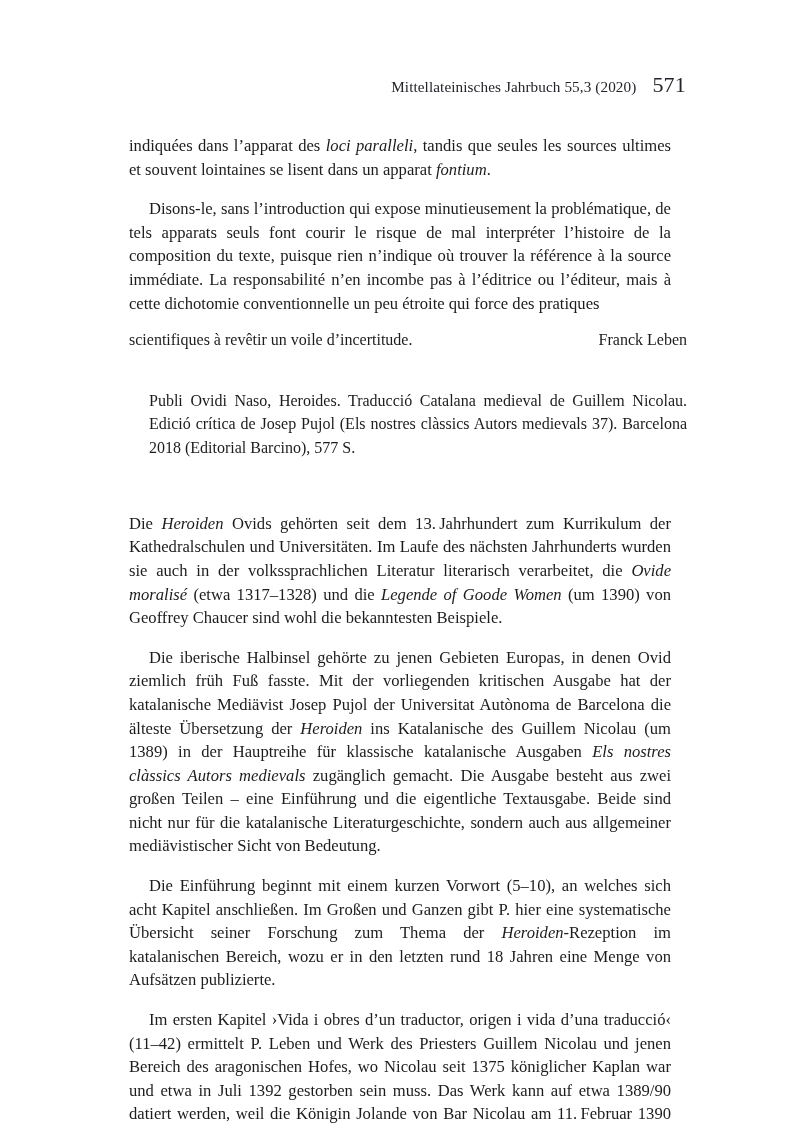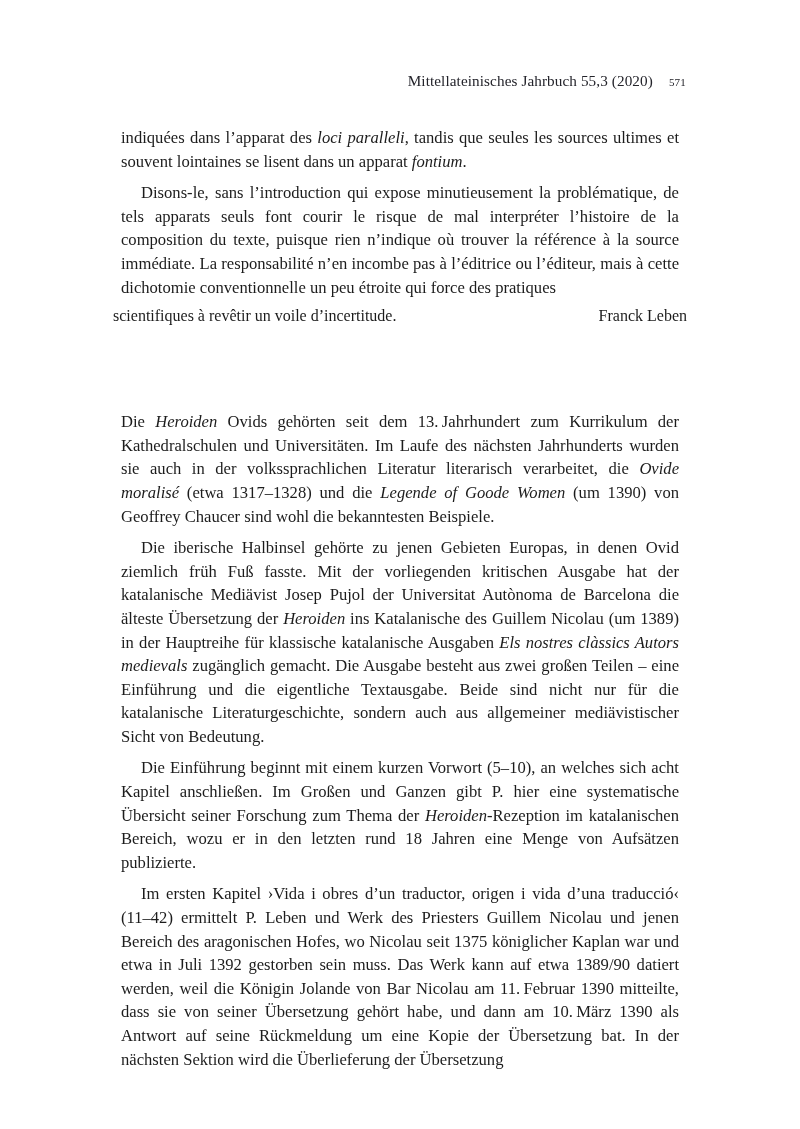--- a/index.html
+++ b/index.html
@@ -32,56 +32,56 @@
     font-size: 15.2px;
     letter-spacing: 0.1px;
     color: #23232a;
     white-space: nowrap;
   }
   .running-header .hdr-title {
     font-size: 15.2px;
     text-align: center;
   }
   .running-header .hdr-pageno {
-    font-size: 11px;
+    font-size: 22px;
     margin-left: 16px;
     letter-spacing: 0.2px;
   }
 
   
   .text-column {
     position: absolute;
     top: 118px;
     left: 113px;
     width: 574px;
   }
 
   p.body-par {
-    margin: 8px;
+    margin: 16px;
     font-size: 16.6px;
     line-height: 23.6px;
     text-align: justify;
     text-justify: inter-word;
     -webkit-hyphens: none;
     hyphens: none;
     color: #1c1c1c;
   }
   p.body-par.indent {
     text-indent: 20px;
     font-family: Liberation Serif, serif;
   }
 
   
   .sig-row {
     display: flex;
     justify-content: space-between;
     align-items: baseline;
     width: 100%;
   }
-  .sig-row .sig-left { white-space: pre; }
+  .sig-row .sig-left { white-space: pre; margin-left: 16px; }
   .sig-row .sig-name { white-space: pre; }
 
   
   .citation-block {
     margin: 0;
     font-size: 16.0px;
     line-height: 23.2px;
     text-align: justify;
     color: #1c1c1c;
     padding-left: 36px;
@@ -109,20 +109,21 @@
     <p class="body-par"><span>indiquées dans l’apparat des </span><i>loci paralleli</i><span>, tandis que seules les sources ultimes et souvent lointaines se lisent dans un apparat </span><i>fontium</i><span>.</span></p>
 
     <p class="body-par indent"><span>Disons-le, sans l’introduction qui expose minutieusement la problématique, de tels apparats seuls font courir le risque de mal interpréter l’histoire de la composition du texte, puisque rien n’indique où trouver la référence à la source immédiate. La responsabilité n’en incombe pas à l’éditrice ou l’éditeur, mais à cette dichotomie conventionnelle un peu étroite qui force des pratiques</span></p>
     <div class="body-par sig-row">
       <span class="sig-left">scientifiques à revêtir un voile d’incertitude.</span>
       <span class="sig-name">Franck Leben</span>
     </div>
 
     <div class="sp-before-citation"></div>
 
+    <p class="citation-block"><span>Publi Ovidi Naso, Heroides. Traducció Catalana medieval de Guillem Nicolau. Edició crítica de Josep Pujol (Els nostres clàssics Autors medievals 37). Barcelona 2018 (Editorial Barcino), 577 S.</span></p>
 
     <div class="sp-after-citation"></div>
 
     <p class="body-par"><span>Die </span><i>Heroiden</i><span> Ovids gehörten seit dem 13. Jahrhundert zum Kurrikulum der Kathedralschulen und Universitäten. Im Laufe des nächsten Jahrhunderts wurden sie auch in der volkssprachlichen Literatur literarisch verarbeitet, die </span><i>Ovide moralisé</i><span> (etwa 1317–1328) und die </span><i>Legende of Goode Women</i><span> (um 1390) von Geoffrey Chaucer sind wohl die bekanntesten Beispiele.</span></p>
 
     <p class="body-par indent"><span>Die iberische Halbinsel gehörte zu jenen Gebieten Europas, in denen Ovid ziemlich früh Fuß fasste. Mit der vorliegenden kritischen Ausgabe hat der katalanische Mediävist Josep Pujol der Universitat Autònoma de Barcelona die älteste Übersetzung der </span><i>Heroiden</i><span> ins Katalanische des Guillem Nicolau (um 1389) in der Hauptreihe für klassische katalanische Ausgaben </span><i>Els nostres clàssics Autors medievals</i><span> zugänglich gemacht. Die Ausgabe besteht aus zwei großen Teilen – eine Einführung und die eigentliche Textausgabe. Beide sind nicht nur für die katalanische Literaturgeschichte, sondern auch aus allgemeiner mediävistischer Sicht von Bedeutung.</span></p>
 
     <p class="body-par indent"><span>Die Einführung beginnt mit einem kurzen Vorwort (5–10), an welches sich acht Kapitel anschließen. Im Großen und Ganzen gibt P. hier eine systematische Übersicht seiner Forschung zum Thema der </span><i>Heroiden</i><span>-Rezeption im katalanischen Bereich, wozu er in den letzten rund 18 Jahren eine Menge von Aufsätzen publizierte.</span></p>
 
     <p class="body-par indent"><span>Im ersten Kapitel ›Vida i obres d’un traductor, origen i vida d’una traducció‹ (11–42) ermittelt P. Leben und Werk des Priesters Guillem Nicolau und jenen Bereich des aragonischen Hofes, wo Nicolau seit 1375 königlicher Kaplan war und etwa in Juli 1392 gestorben sein muss. Das Werk kann auf etwa 1389/90 datiert werden, weil die Königin Jolande von Bar Nicolau am 11. Februar 1390 mitteilte, dass sie von seiner Übersetzung gehört habe, und dann am 10. März 1390 als Antwort auf seine Rückmeldung um eine Kopie der Übersetzung bat. In der nächsten Sektion wird die Überlieferung der Übersetzung</span></p>

